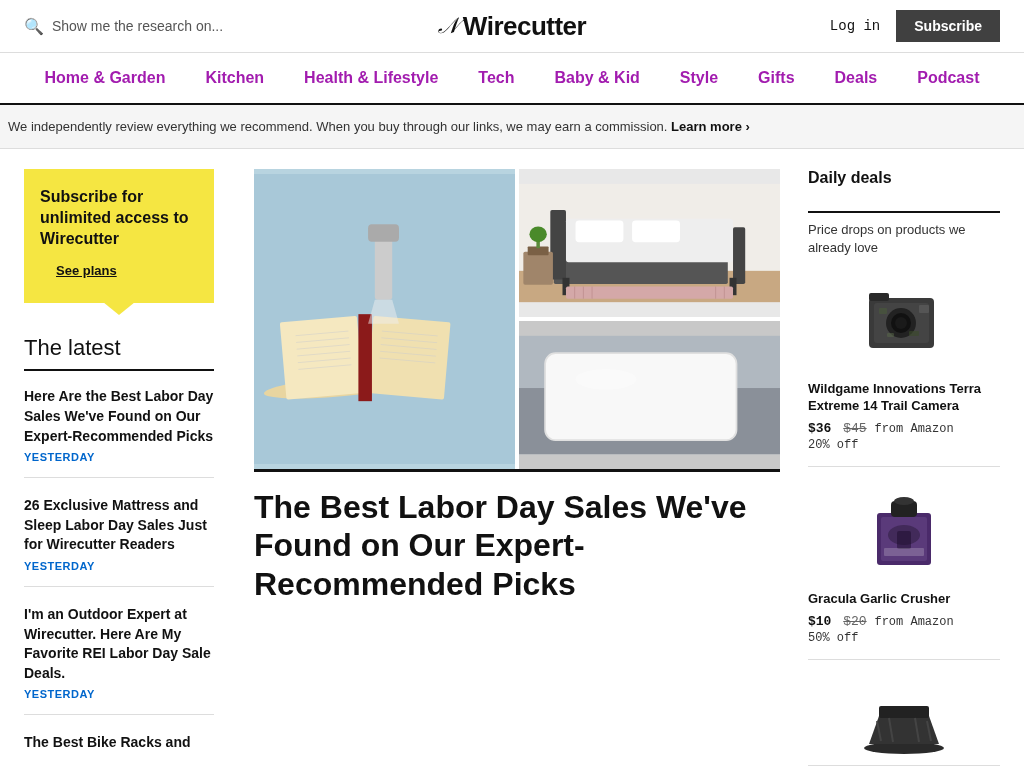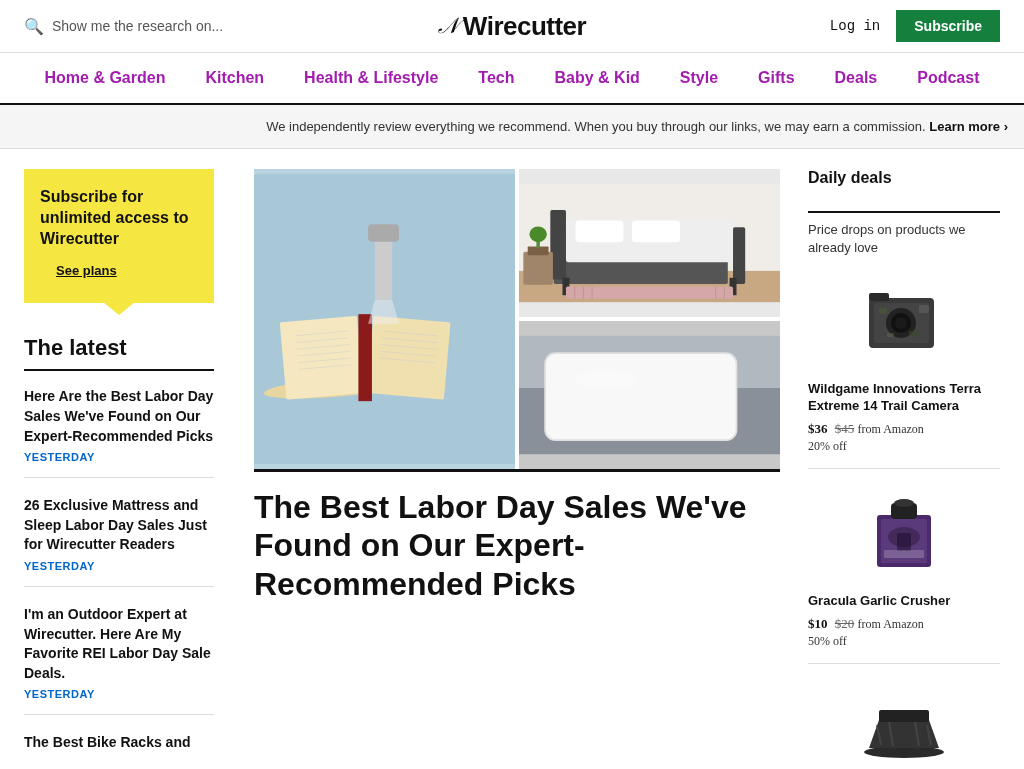--- a/index.html
+++ b/index.html
@@ -55,21 +55,21 @@
     }
     .login-btn {
       font-size: 14px;
       color: #111;
       cursor: pointer;
       background: none;
       border: none;
       font-family: Liberation Mono, monospace;
     }
     .subscribe-btn {
-      background: #15803d;
+      background: #404040;
       color: #fff;
       border: none;
       padding: 8px 18px;
       font-size: 14px;
       font-weight: bold;
       cursor: pointer;
       font-family: Arial, sans-serif;
     }
 
     
@@ -88,22 +88,22 @@
       font-weight: bold;
       font-family: Arial, Helvetica, sans-serif;
       cursor: pointer;
       white-space: nowrap;
       color: #a21caf;
     }
 
     
     .disclaimer-bar {
       background: #f5f5f5;
-      text-align: right;
-      padding: 14px 16px;
+      text-align: left;
+      padding: 14px 8px;
       font-size: 13px;
       font-family: Arial, sans-serif;
       color: #333;
       border-bottom: 1px solid #ddd;
     }
     .disclaimer-bar a {
       font-weight: bold;
       color: #111;
       text-decoration: none;
     }
@@ -155,21 +155,21 @@
       font-weight: bold;
       text-decoration: underline;
       cursor: pointer;
       margin-left: 16px;
     }
     .latest-section {
       margin-top: 32px;
     }
     .latest-title {
       font-size: 22px;
-      font-weight: bold;
+      font-weight: normal;
       font-family: Arial, sans-serif;
       border-bottom: 2px solid #111;
       padding-bottom: 8px;
       margin-bottom: 16px;
     }
     .latest-item {
       margin-bottom: 18px;
       border-bottom: 1px solid #ddd;
       padding-bottom: 14px;
     }
@@ -277,21 +277,21 @@
     .deal-title {
       font-size: 13px;
       font-weight: bold;
       font-family: Arial, sans-serif;
       line-height: 1.3;
       margin-bottom: 6px;
       cursor: pointer;
     }
     .deal-price {
       font-size: 13px;
-      font-family: Liberation Serif, serif;
+      font-family: Liberation Mono, monospace;
     }
     .deal-price-current {
       font-weight: bold;
       color: #111;
     }
     .deal-price-original {
       text-decoration: line-through;
       color: #666;
       margin-left: 4px;
     }

